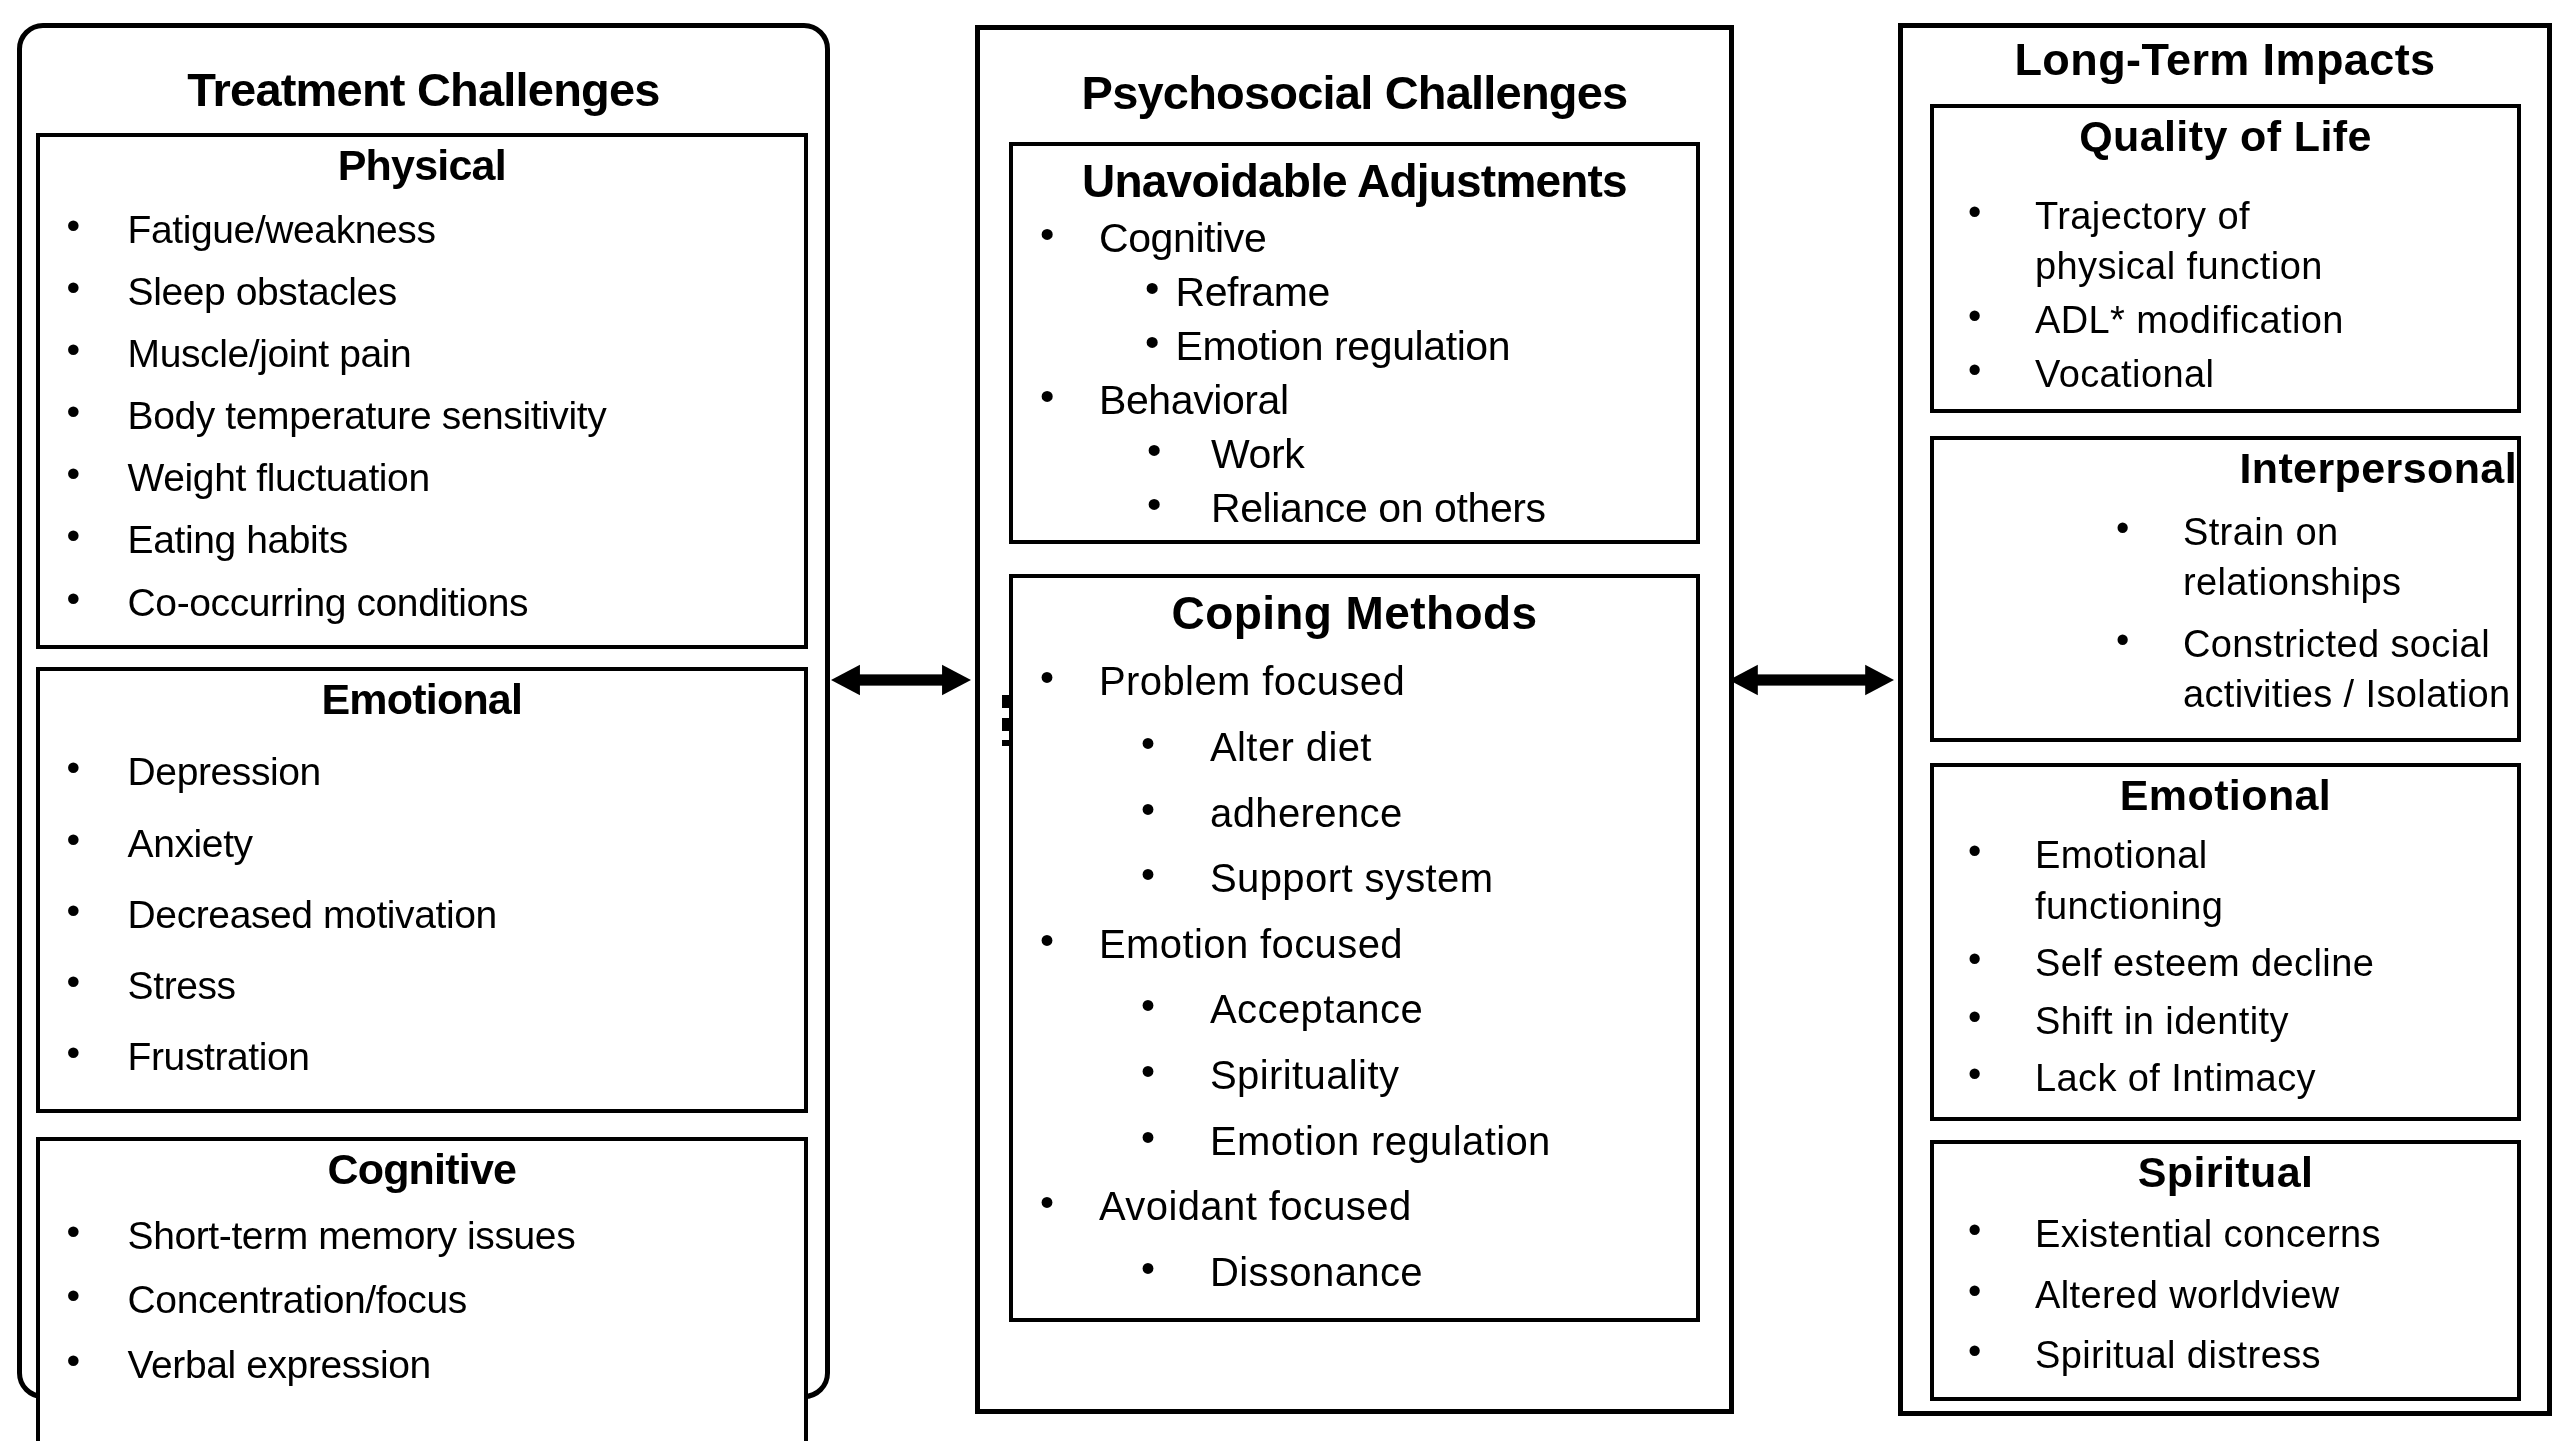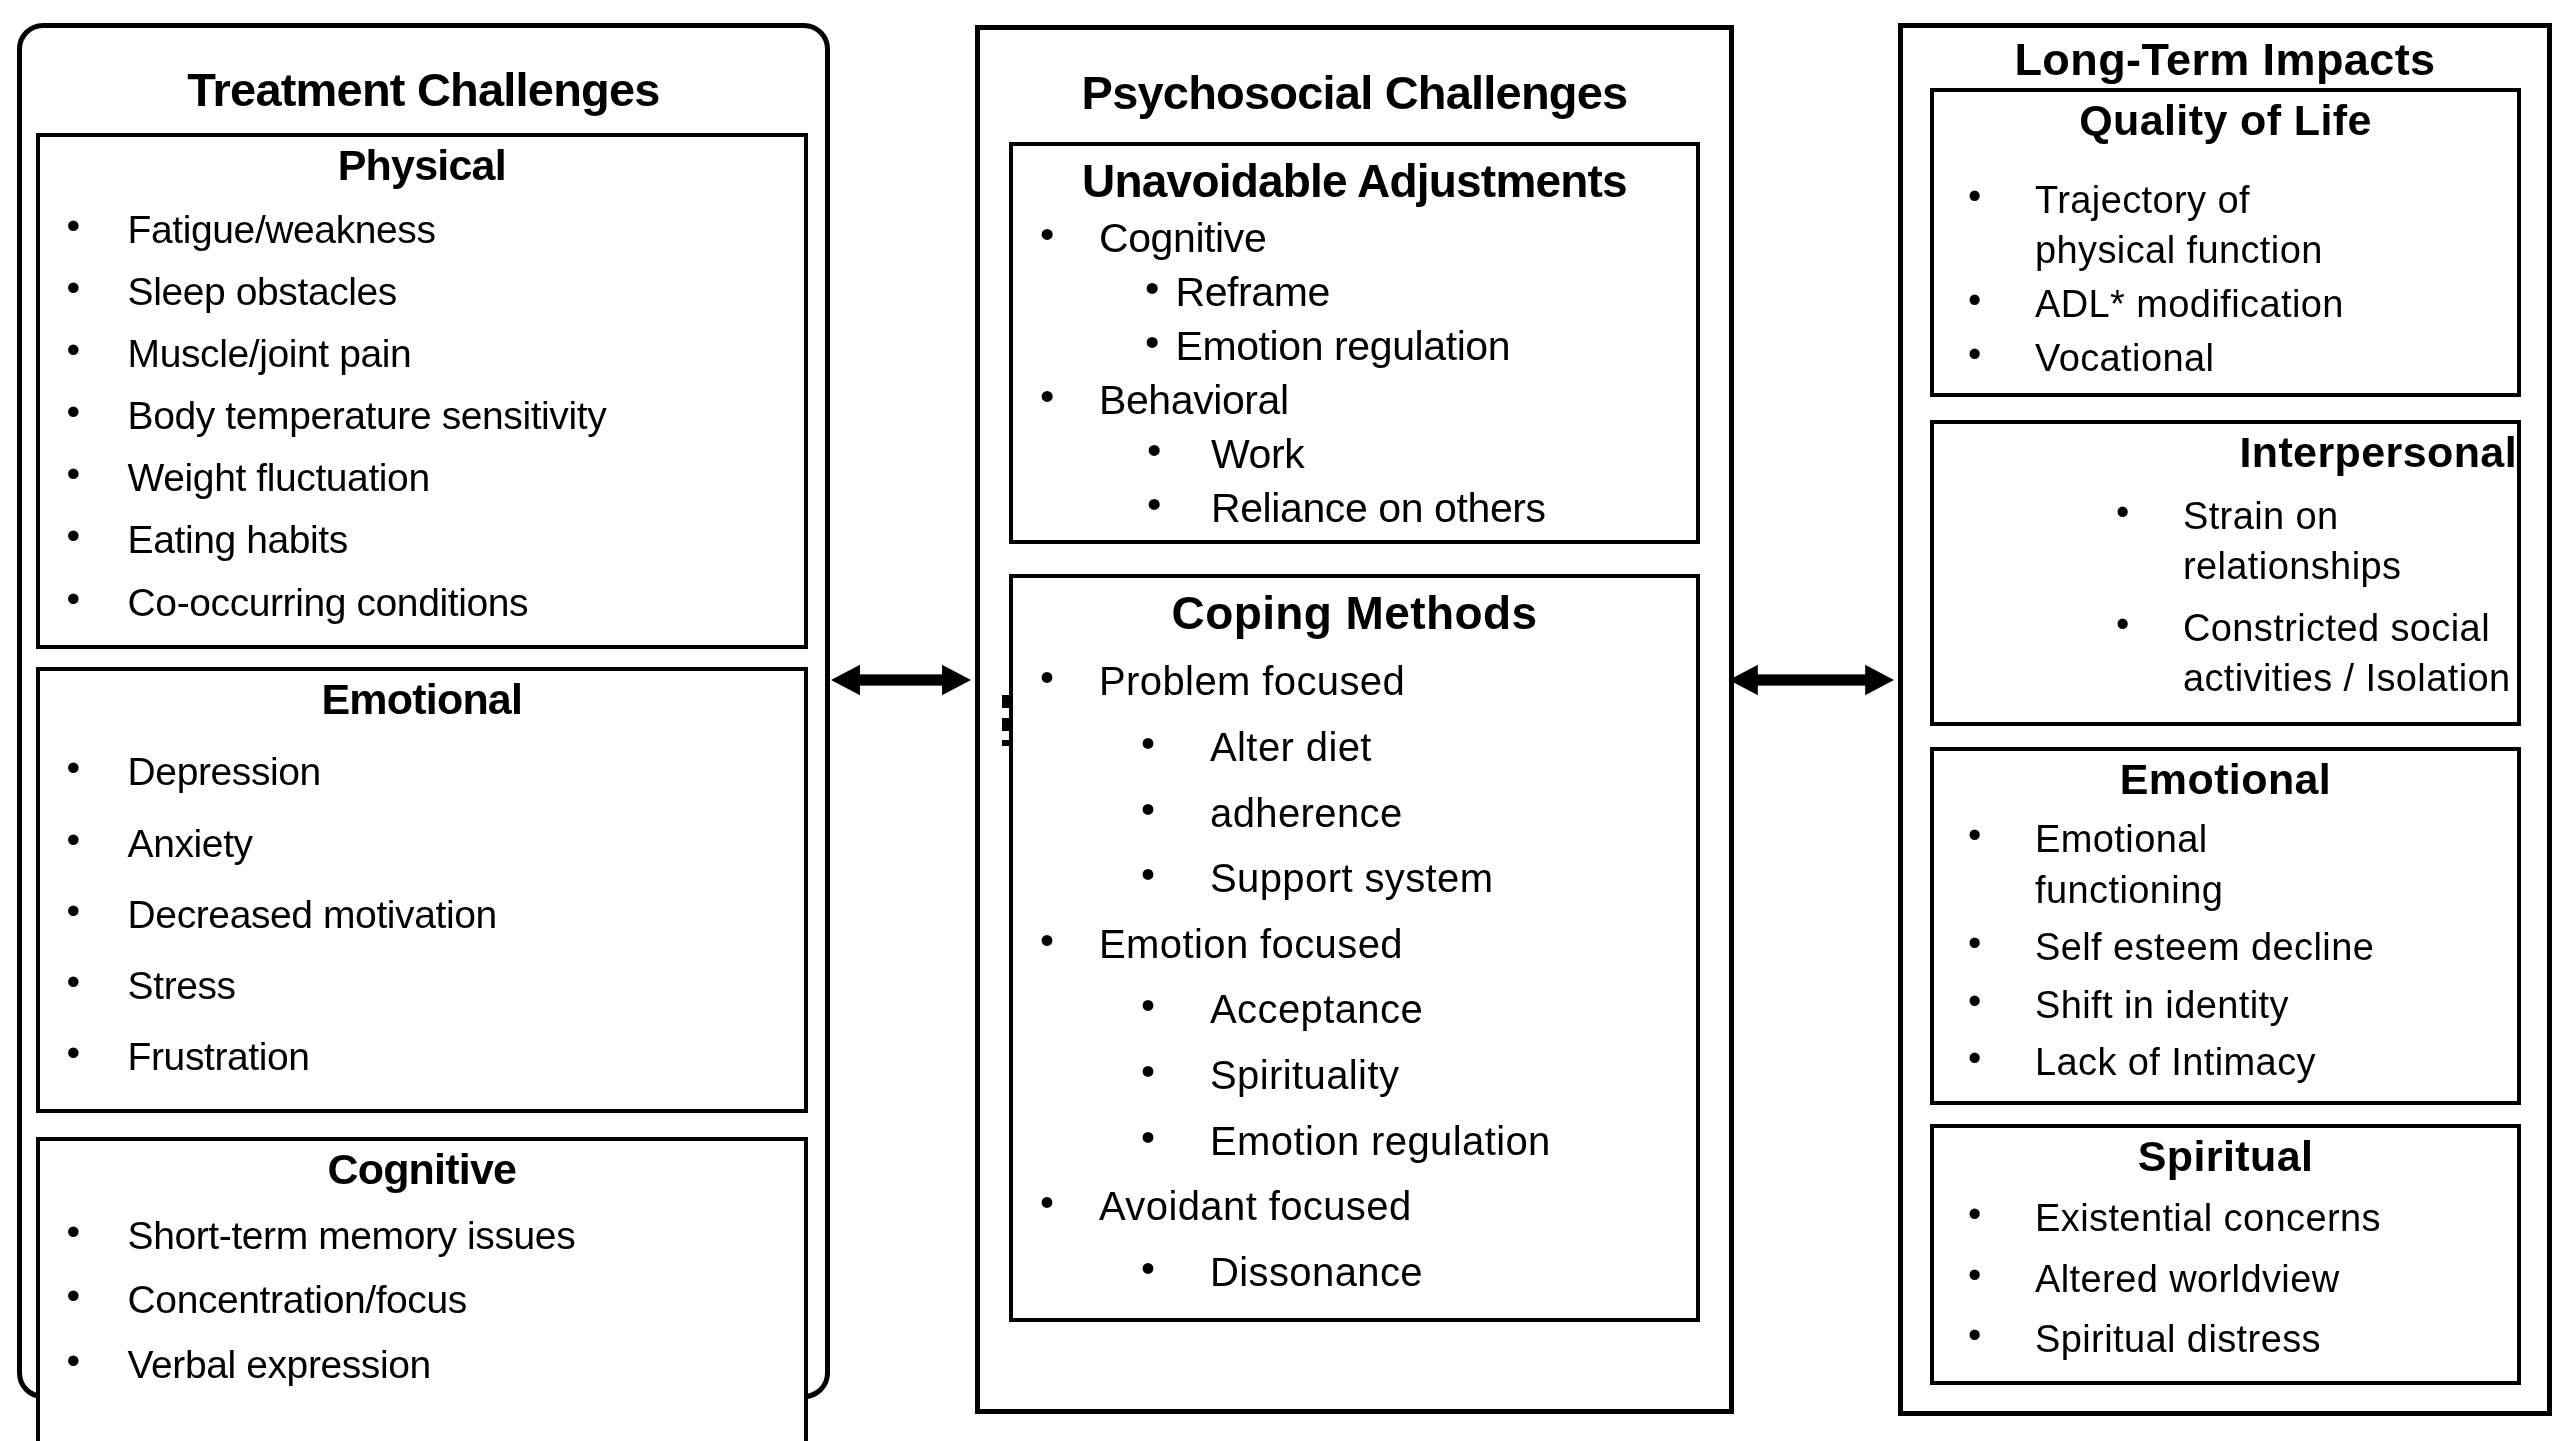--- a/index.html
+++ b/index.html
@@ -72,21 +72,21 @@
   .box-coping-methods .box-header { letter-spacing: 0.4px; }
   .box-unavoidable-adjustments li { font-size: 41px; letter-spacing: -0.4px; }
   .box-coping-methods li { font-size: 40px; letter-spacing: 0.4px; }
   #col-psychosocial .lvl1 .bullet { margin-left: 27px; width: 59px; }
   .box-unavoidable-adjustments .lvl2.tight .bullet { margin-left: 132px; width: 30.5px; }
   .box-unavoidable-adjustments .lvl2.wide  .bullet { margin-left: 134px; width: 64px; }
   .box-coping-methods .lvl2 .bullet { margin-left: 128px; width: 69px; }
 
   
   #col-longterm .box { margin-left: 27px; margin-right: 26px; }
-  #col-longterm .box-quality-of-life   { margin-top: 2px;  height: 309px; gap: 24px; }
+  #col-longterm .box-quality-of-life   { margin-top: 18px;  height: 309px; gap: 24px; }
   #col-longterm .box-interpersonal     { margin-top: 22.5px; height: 306px; align-items: flex-end; }
   #col-longterm .box-emotional-impacts { margin-top: 21.7px; height: 358px; }
   #col-longterm .box-spiritual         { margin-top: 18.4px; height: 261px; }
   #col-longterm .box-header { font-size: 43px; line-height: 51px; margin-top: 3.2px; letter-spacing: 0.4px; }
   #col-longterm li { font-size: 38px; letter-spacing: 0.4px; }
   #col-longterm .lvl1 .bullet { margin-left: 34px; width: 67px; }
 
   
   .arrow { position: absolute; }
   #arrow-1 { left: 831px; top: 663px; }

